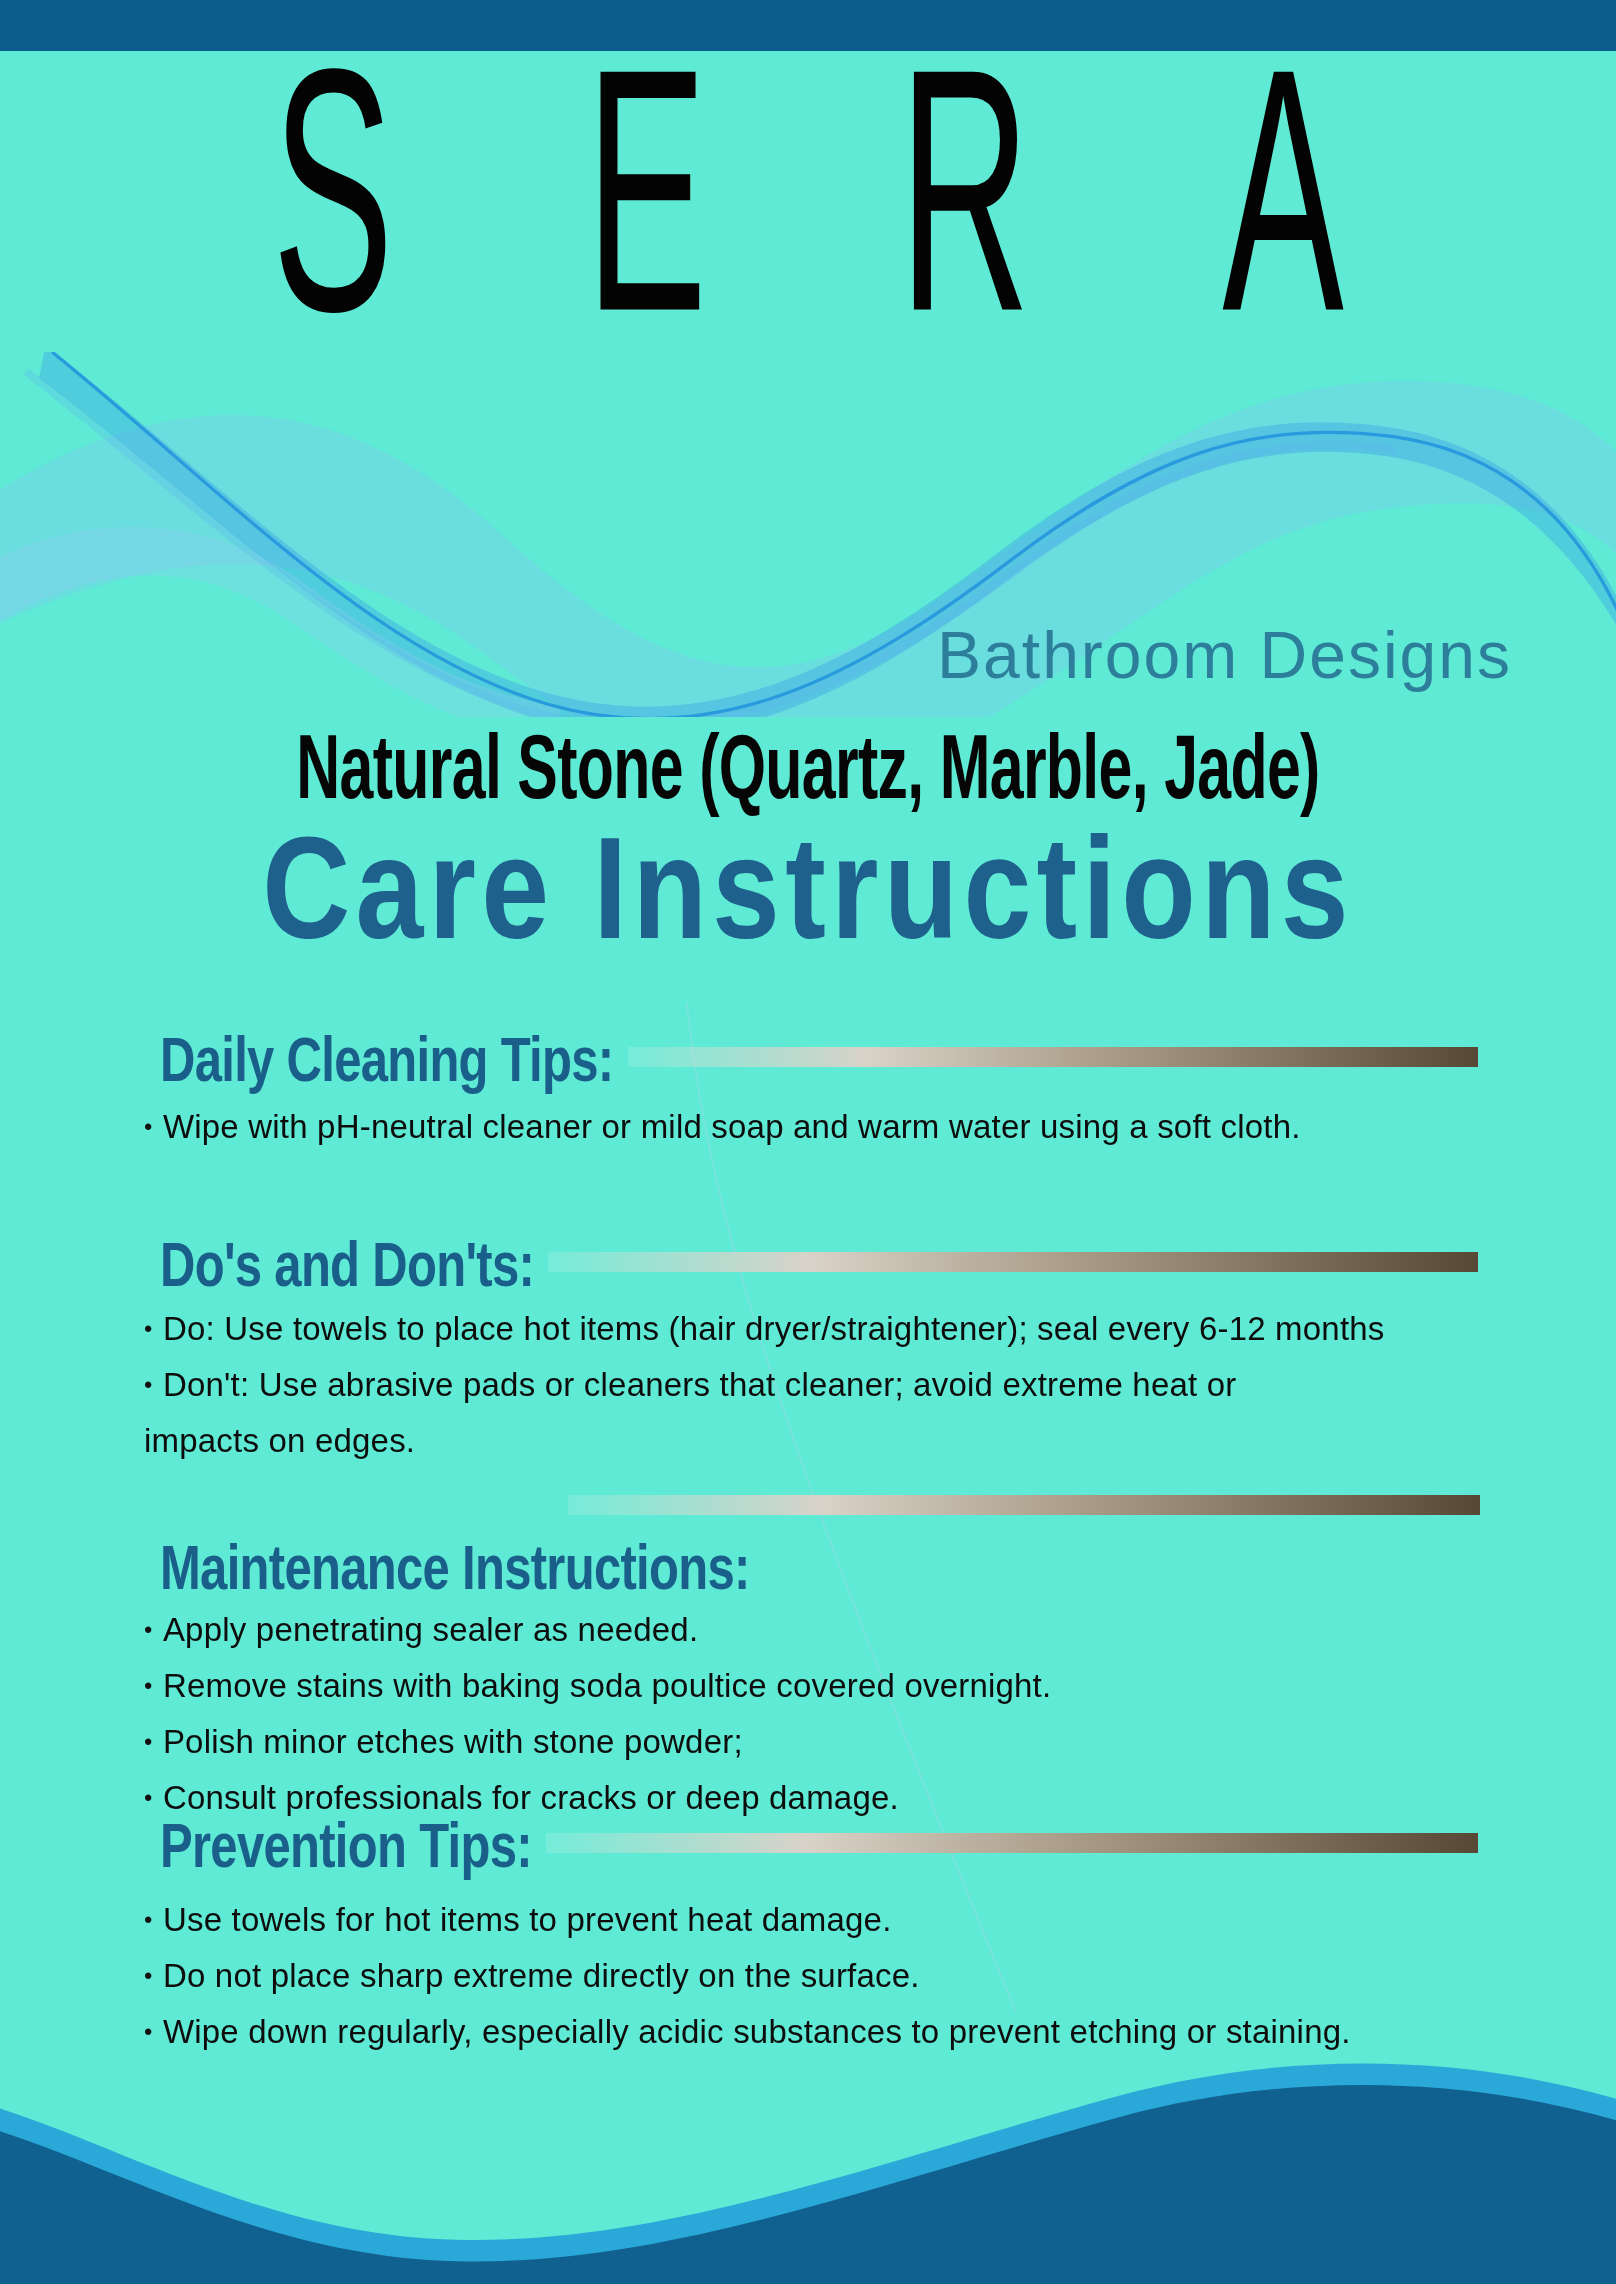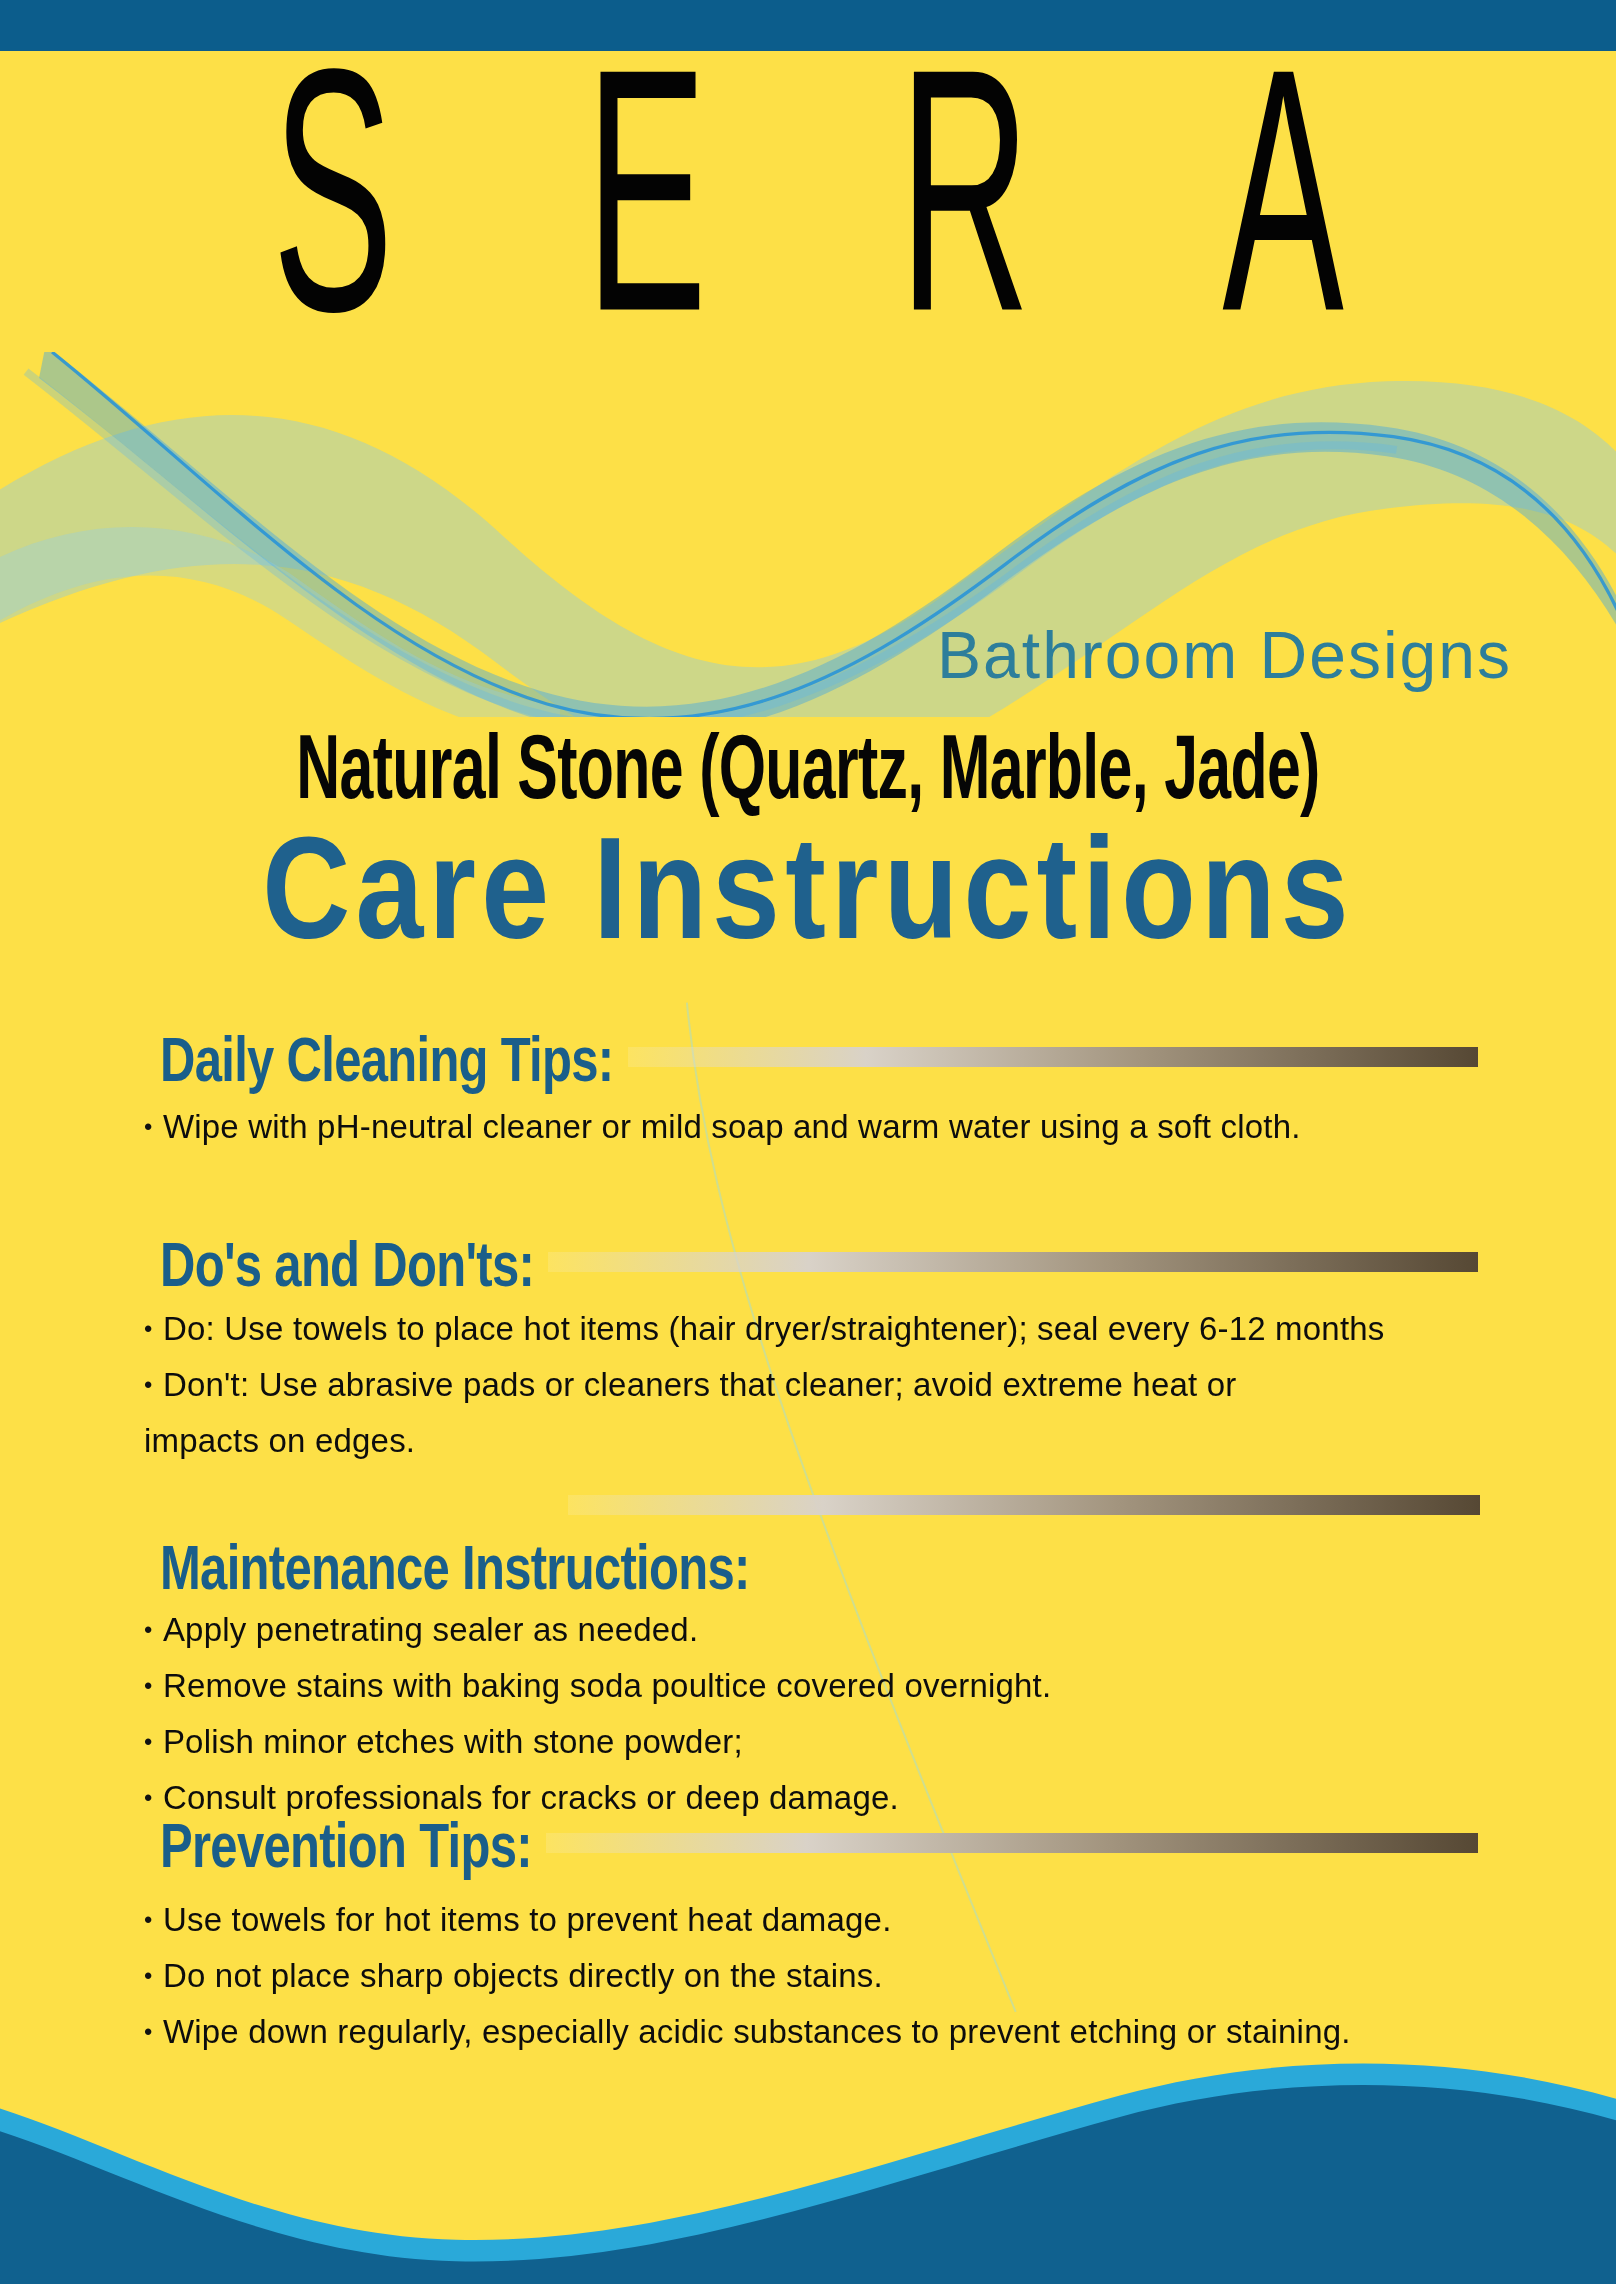--- a/index.html
+++ b/index.html
@@ -1,18 +1,18 @@
 <!DOCTYPE html>
 <html style="font-size:10.4px"><head>
 <meta charset="utf-8">
 <style>
   html,body{margin:0;padding:0;background:#ffffff;}
   .canvas{
     position:relative;width:1616px;height:2284px;overflow:hidden;
-    background:#fde047;font-family:"Liberation Sans",sans-serif;
+    background:#5eead4;font-family:"Liberation Sans",sans-serif;
   }
   
   .top-bar{position:absolute;left:0;top:0;width:100%;height:51px;background:#0c5d8c;}
   .brand{
     position:absolute;left:0;right:0;top:17px;text-align:center;
     font-size:182px;line-height:1;color:#030303;font-weight:400;white-space:nowrap;
   }
   .brand-inner{
     display:inline-block;letter-spacing:192px;margin-right:-192px;
     transform:scaleY(1.9);transform-origin:top center;
@@ -116,21 +116,21 @@
     <div class="bullet"><span class="dot">•</span><span>Polish minor etches with stone powder;</span></div>
     <div class="bullet"><span class="dot">•</span><span>Consult professionals for cracks or deep damage.</span></div>
   </div>
 
   <div class="heading-row" style="top:1820px">
     <span class="sec-heading">Prevention Tips:</span>
     <span class="grad-bar"></span>
   </div>
   <div class="bullets" style="top:1893px">
     <div class="bullet"><span class="dot">•</span><span>Use towels for hot items to prevent heat damage.</span></div>
-    <div class="bullet"><span class="dot">•</span><span>Do not place sharp objects directly on the stains.</span></div>
+    <div class="bullet"><span class="dot">•</span><span>Do not place sharp extreme directly on the surface.</span></div>
     <div class="bullet"><span class="dot">•</span><span>Wipe down regularly, especially acidic substances to prevent etching or staining.</span></div>
   </div>
 
   <svg class="footer-wave" viewBox="0 0 2482 420" preserveAspectRatio="none" aria-hidden="true">
     <path d="M 0,150 C 200,215 420,345 700,352 C 1020,360 1340,235 1720,130 C 1960,65 2230,62 2482,135 L 2482,420 L 0,420 Z" fill="#2aa9d9"></path>
     <path d="M 0,185 C 200,250 420,378 700,385 C 1020,393 1340,268 1720,163 C 1960,98 2230,95 2482,168 L 2482,420 L 0,420 Z" fill="#10618f"></path>
   </svg>
 
 </div>
 

